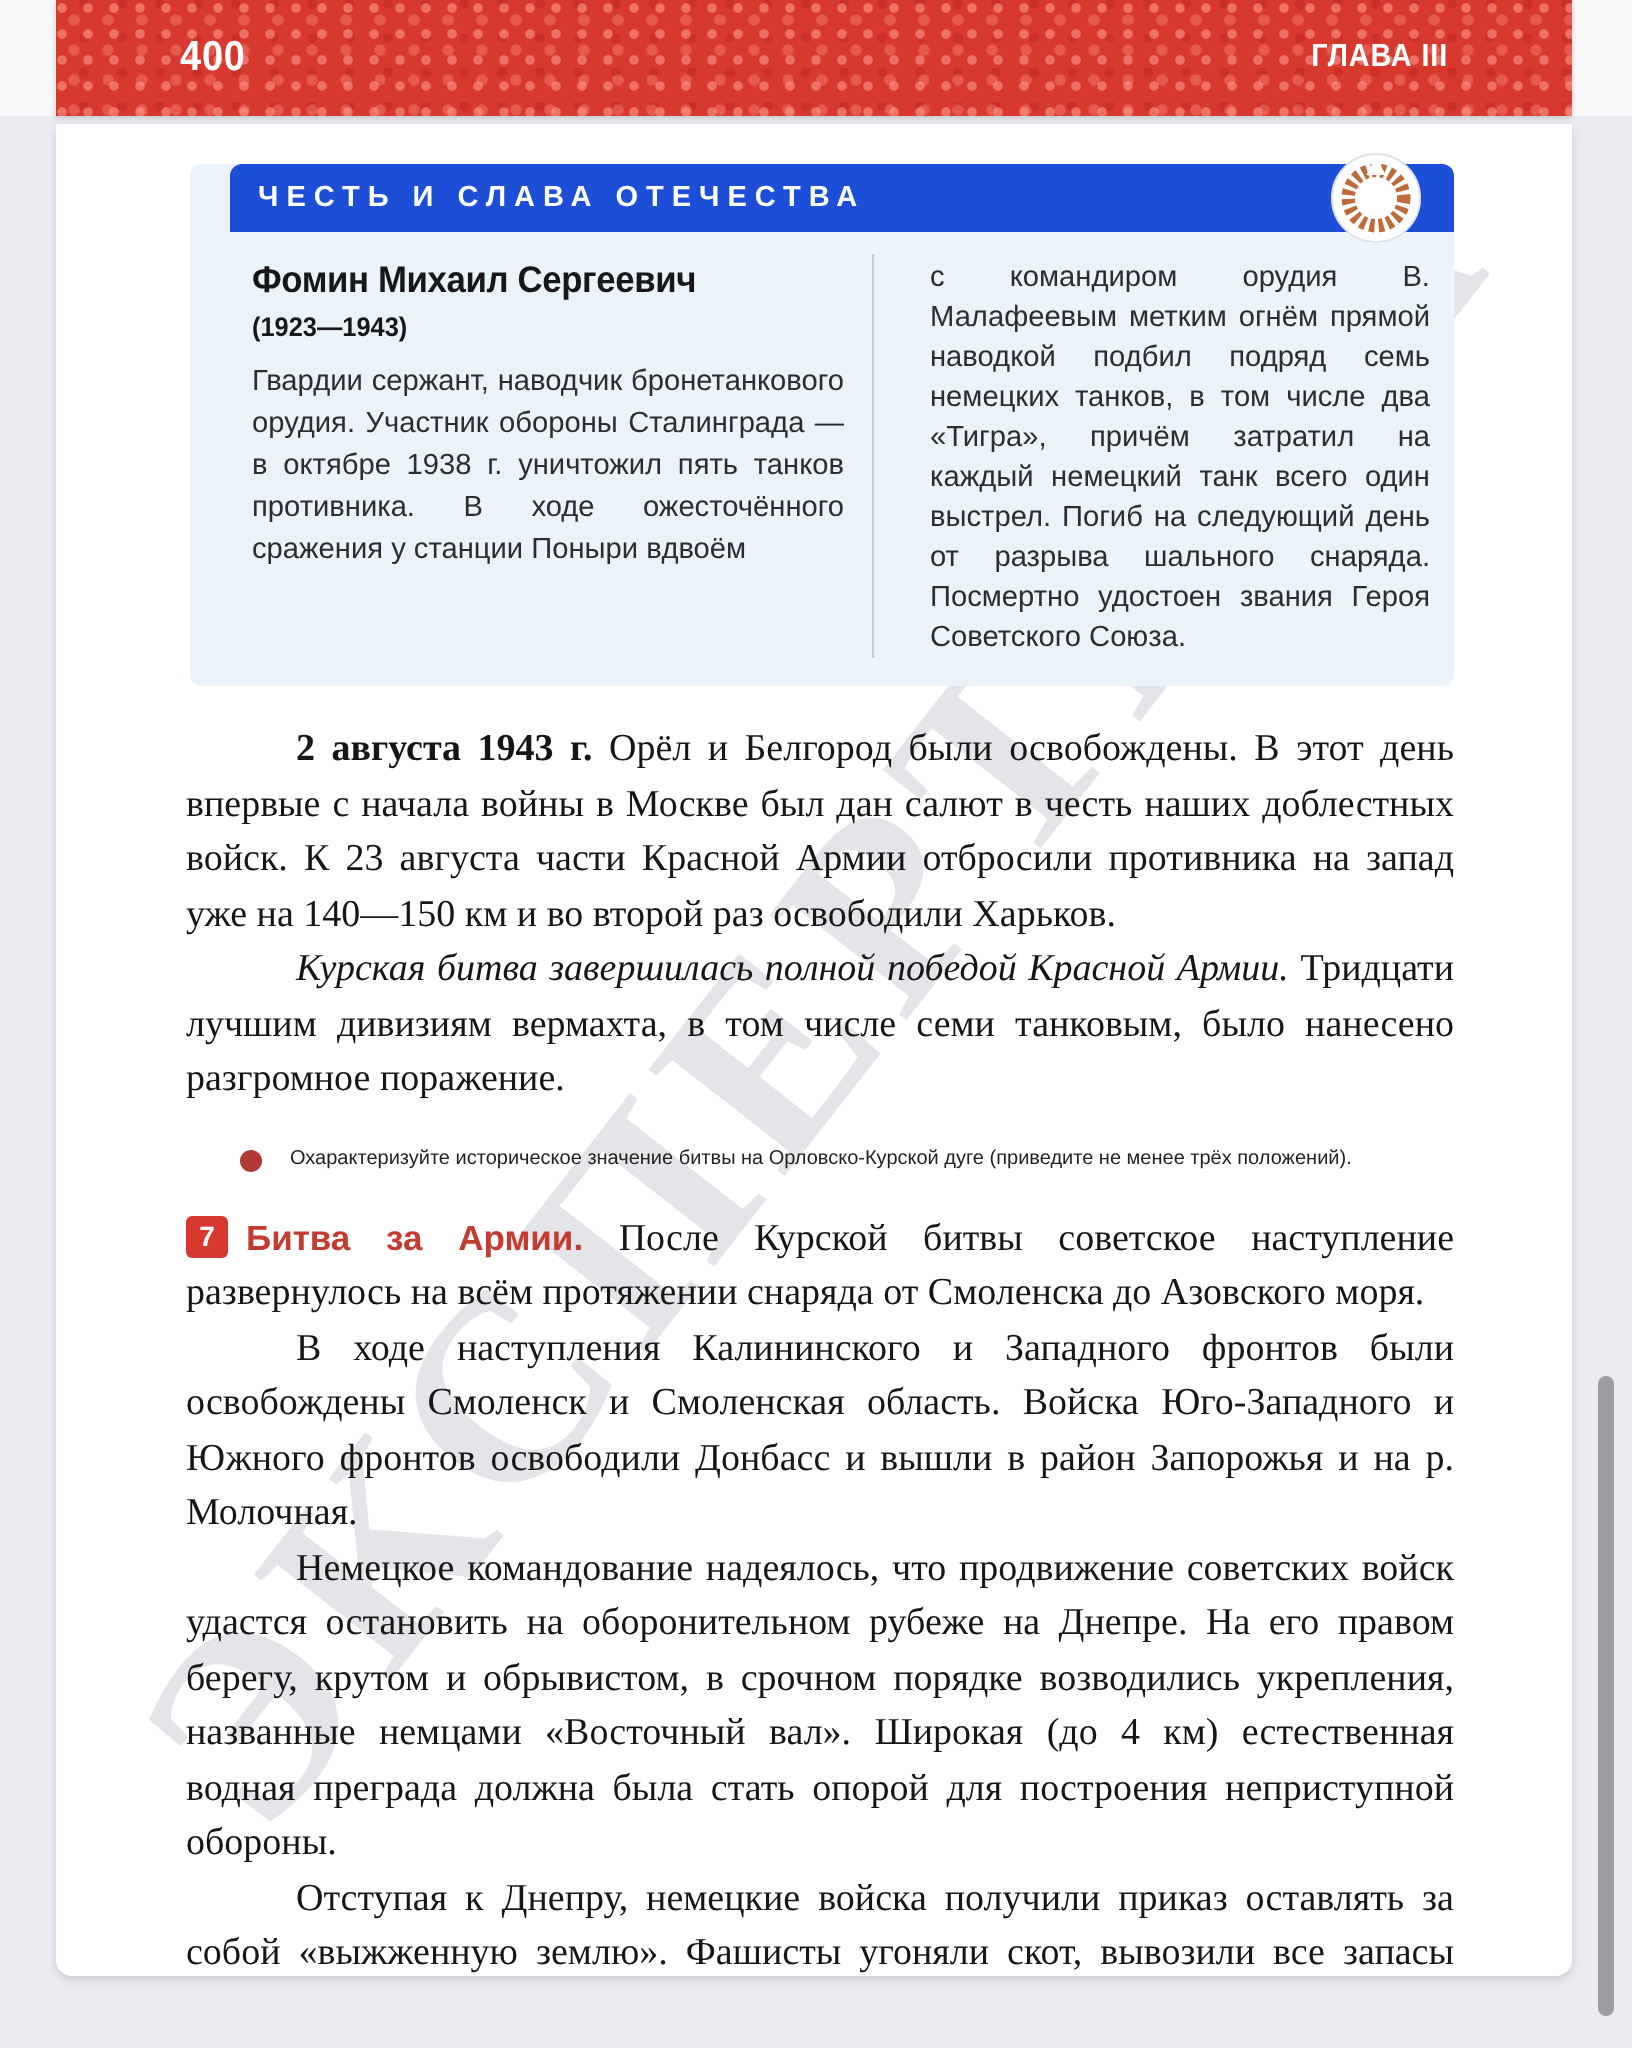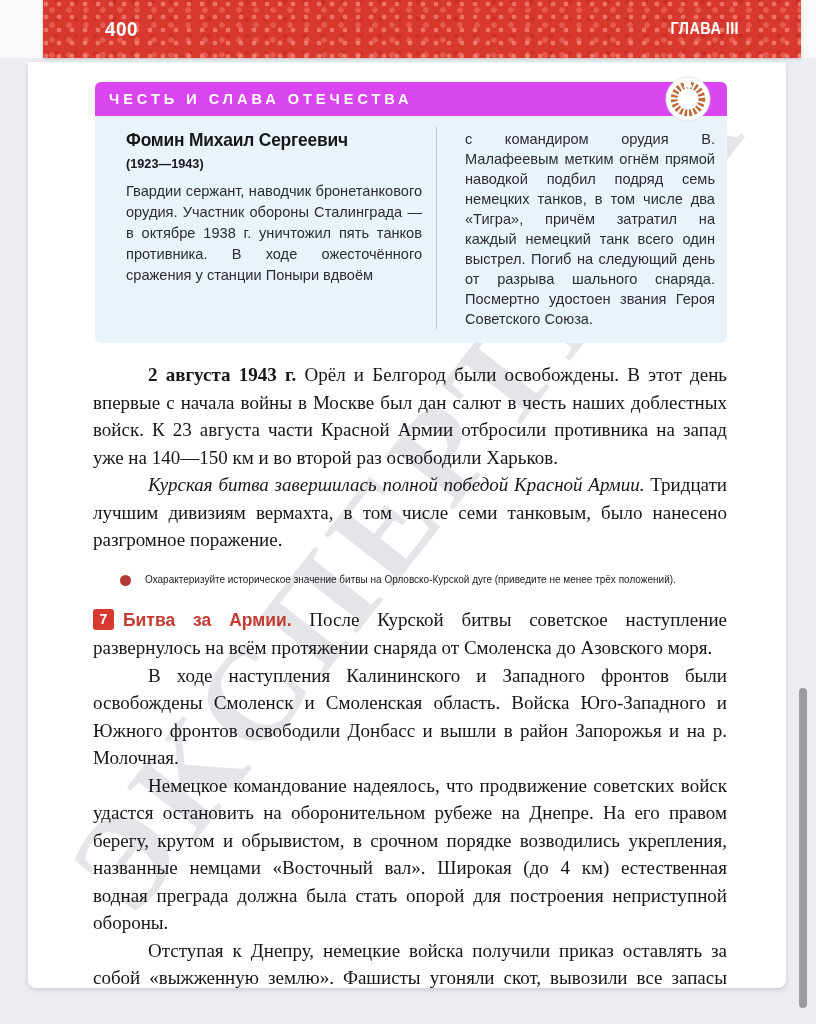--- a/index.html
+++ b/index.html
@@ -6,21 +6,21 @@
   body{
     width:816px;height:1024px;position:relative;overflow:hidden;
     background:#ecedf2;
     font-family:"Liberation Sans",sans-serif;
     -webkit-font-smoothing:antialiased;
   }
   .top-strip{position:absolute;left:0;top:0;width:816px;height:58px;background:#faf9f9;}
 
   
   .chapter-bar{
-    position:absolute;left:43px;top:0;width:758px;height:58px;
+    position:absolute;left:28px;top:0;width:758px;height:58px;
     background-color:#d8392f;
     background-image:
       radial-gradient(circle at 3px 4px, rgba(255,160,145,.55) 2.1px, transparent 2.7px),
       radial-gradient(circle at 9px 10px, rgba(255,150,135,.35) 2.5px, transparent 3.1px),
       radial-gradient(circle at 14px 2px, rgba(180,30,25,.35) 2.2px, transparent 2.8px);
     background-size:13px 13px,17px 15px,19px 17px;
     box-shadow:0 1px 3px rgba(0,0,0,.18);
     display:flex;align-items:center;justify-content:space-between;
     padding:0 62px;box-sizing:border-box;
     color:#fff;
@@ -44,22 +44,22 @@
     color:rgba(183,186,197,.38);
   }
   .card-inner{position:relative;z-index:2;}
 
   
   .honor-box{
     margin:20px 59px 0 67px;
     background:#eaf2fa;border-radius:6px;position:relative;
   }
   .honor-banner{
-    position:relative;height:34px;background:#d946ef;border-radius:6px 6px 0 0;
-    display:flex;align-items:center;padding-left:14px;
+    position:relative;height:34px;background:#1d4ed8;border-radius:6px 6px 0 0;
+    display:flex;align-items:center;padding-left:14px;margin-left:20px;
   }
   .honor-banner-text{
     color:#fff;font-size:14.5px;font-weight:800;letter-spacing:4px;
   }
   .medal{position:absolute;right:16px;top:-6px;width:46px;height:46px;}
   .honor-columns{display:flex;padding:11px 12px 14px 12px;}
   .hc-left{width:296px;padding-right:14px;margin-left:19px;}
   .hc-right{flex:1;border-left:1px solid #b9cde1;padding-left:28px;}
   .bio-name{font-size:18.5px;font-weight:800;color:#17171a;letter-spacing:-.2px;margin:2px 0 5px 0;transform:scaleX(.94);transform-origin:left;}
   .bio-years{font-size:13.5px;font-weight:800;color:#17171a;margin:0 0 10px 0;transform:scaleX(.94);transform-origin:left;}

